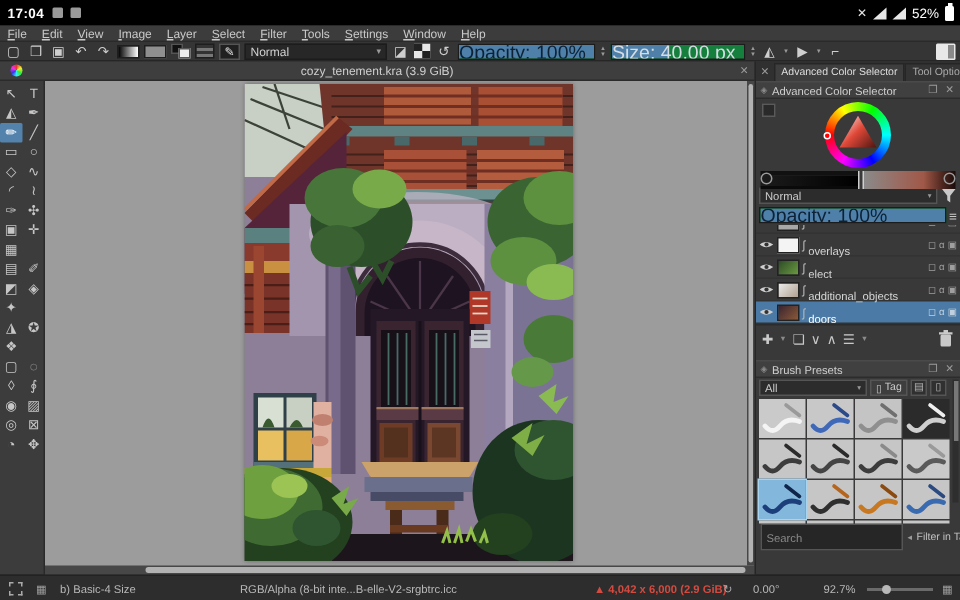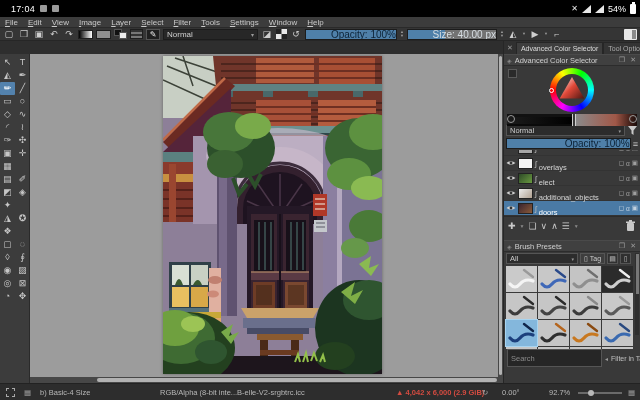--- a/index.html
+++ b/index.html
@@ -3,21 +3,21 @@
 <meta charset="utf-8">
 <style>
   * { margin:0; padding:0; box-sizing:border-box; }
   html,body { width:640px; height:400px; overflow:hidden; background:#2e2e2e;
     font-family:"Liberation Sans", sans-serif; -webkit-font-smoothing:antialiased; }
   #app { position:relative; width:640px; height:400px; background:#2e2e2e; }
 
   
   #android-bar { position:absolute; top:0; left:0; width:640px; height:17px; background:#000;
     color:#fff; font-size:9px; display:flex; align-items:center; }
-  #android-time { margin-left:11px; font-weight:normal; letter-spacing:.3px; }
+  #android-time { margin-left:5px; font-weight:bold; letter-spacing:.3px; }
   .notif-ic { width:7px; height:7px; background:#9a9a9a; margin-left:5px; border-radius:1px; }
   #android-right { margin-left:auto; display:flex; align-items:center; gap:4px; margin-right:4px; }
   .tri { width:0; height:0; border-left:9px solid transparent; border-bottom:8px solid #e8e8e8; }
   #mute-x { color:#e8e8e8; font-size:8px; }
   #battery { width:6px; height:10px; background:#fff; border-radius:1px; position:relative; }
   #battery:before { content:""; position:absolute; top:-2px; left:1.5px; width:3px; height:2px; background:#fff; }
 
   
   #menubar { position:absolute; top:17px; left:0; width:640px; height:11px; background:#3c3c3c;
     display:flex; align-items:flex-end; border-bottom:1px solid #2a2a2a; }
@@ -34,22 +34,22 @@
   #fgbg { width:13px; height:10px; position:relative; }
   #fgbg .b1 { position:absolute; left:0; top:0; width:8px; height:7px; background:#111; border:1px solid #555; }
   #fgbg .b2 { position:absolute; right:0; bottom:0; width:8px; height:7px; background:#ededed; border:1px solid #555; }
   #preset-strip { width:13px; height:10px; border:1px solid #1e1e1e; background:repeating-linear-gradient(0deg,#777 0 2px,#333 2px 4px); }
   #brush-editor { width:14px; height:11px; background:#202020; border:1px solid #555; color:#e8e8e8;
     font-size:8px; text-align:center; line-height:10px; }
   #blend-dd { width:95px; height:11px; background:#272727; border:1px solid #1c1c1c; color:#cfcfcf;
     font-size:8px; display:flex; align-items:center; padding:0 3px; }
   #blend-dd .car { margin-left:auto; font-size:6px; color:#999; }
   .checker { width:11px; height:10px; }
-  .slider { height:11px; border:1px solid #1c1c1c; position:relative; font-size:10px;
-    color:#0d2236; text-align:right; line-height:10px; background:#737373; overflow:hidden; white-space:nowrap; }
+  .slider { height:11px; border:1px solid #1c1c1c; position:relative; font-size:13px;
+    color:#0d2236; text-align:left; line-height:10px; background:#15803d; overflow:hidden; white-space:nowrap; }
   .slider .fill { position:absolute; left:0; top:0; bottom:0; background:#4f80a9; }
   .slider span { position:relative; }
   #op-slider { width:92px; }
   #sz-slider { width:90px; color:#d6dde2; }
   .spin { display:flex; flex-direction:column; font-size:4px; color:#9a9a9a; line-height:4px; }
   #ws-chooser { margin-left:auto; width:13px; height:11px; background:#e8e8e8; border-radius:1px; position:relative; }
   #ws-chooser:before { content:""; position:absolute; right:1px; top:1px; bottom:1px; width:4px; background:#8a8a8a; }
 
   
   #tabbar { position:absolute; top:41px; left:0; width:503px; height:13px; background:#3e3e3e;
@@ -165,21 +165,21 @@
 <div id="app">
 
   <div id="android-bar">
     <span id="android-time">17:04</span>
     <span class="notif-ic"></span>
     <span class="notif-ic"></span>
     <span id="android-right">
       <span id="mute-x">✕</span>
       <span class="tri"></span>
       <span class="tri"></span>
-      <span>54%</span>
+      <span>52%</span>
       <span id="battery"></span>
     </span>
   </div>
 
   <div id="menubar">
       <span class="menu-item"><u>F</u>ile</span>
       <span class="menu-item"><u>E</u>dit</span>
       <span class="menu-item"><u>V</u>iew</span>
       <span class="menu-item"><u>I</u>mage</span>
       <span class="menu-item"><u>L</u>ayer</span>
@@ -235,20 +235,25 @@
         <span>▼</span>
       </span>
     <span class="tb-ic">▶</span>
     <span class="spin">
         <span>▼</span>
       </span>
     <span class="tb-ic">⌐</span>
     <span id="ws-chooser"></span>
   </div>
 
+  <div id="tabbar">
+    <span id="krita-ic"></span>
+    <span id="doc-title">cozy_tenement.kra (3.9 GiB)</span>
+    <span id="doc-close">✕</span>
+  </div>
 
   <div id="toolbox">
       <div class="tool">↖</div>
       <div class="tool">T</div>
       <div class="tool">◭</div>
       <div class="tool">✒</div>
       <div class="tool selected">✏</div>
       <div class="tool">╱</div>
       <div class="tool">▭</div>
       <div class="tool">○</div>

